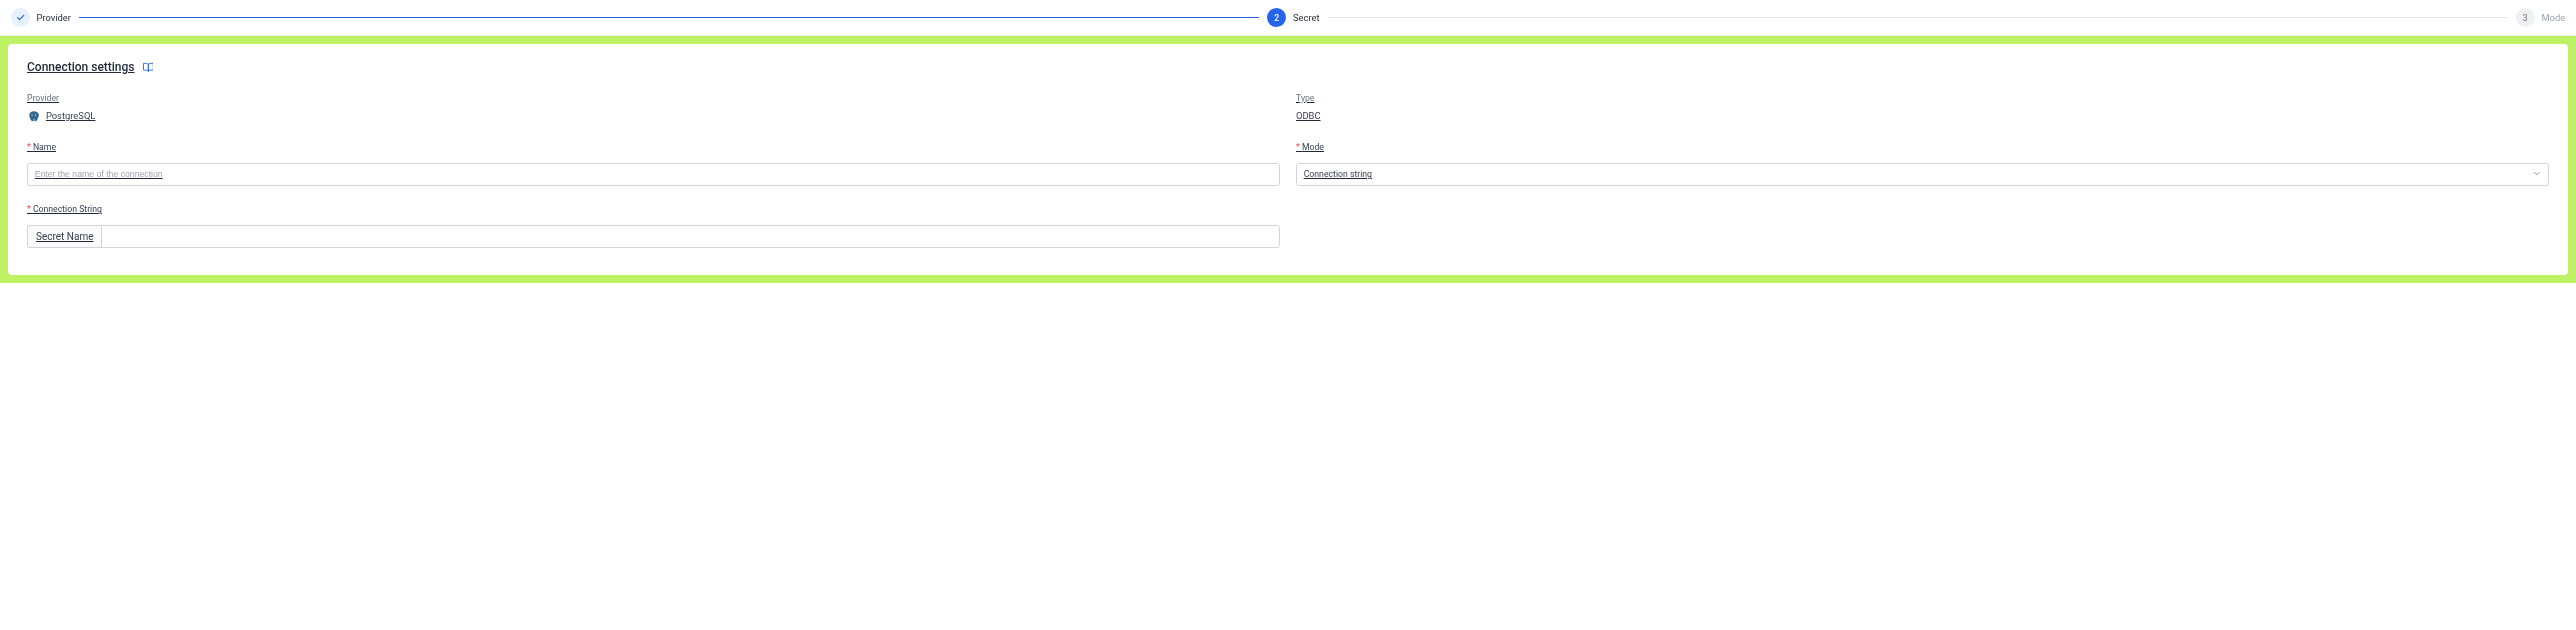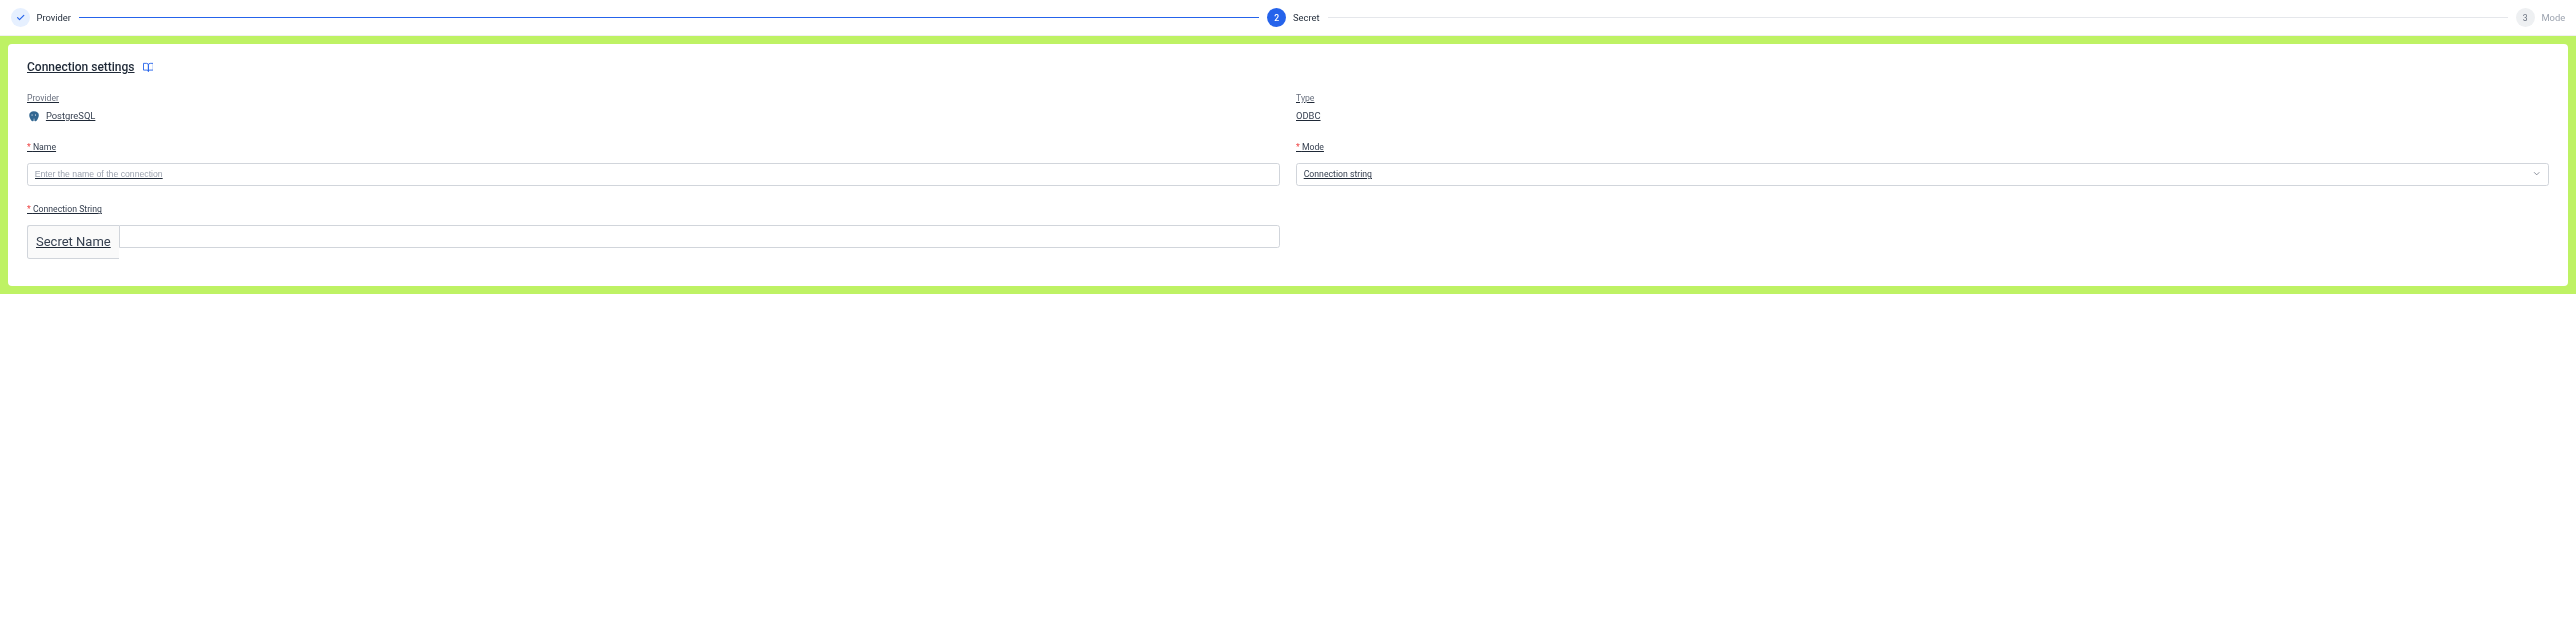--- a/index.html
+++ b/index.html
@@ -146,26 +146,26 @@
       justify-content: space-between;
       cursor: pointer;
     }
     .select-chevron { color: #6b7280; display:flex; }
     .select-chevron svg { width: 9.4px; height: 9.4px; }
     .input-group {
       display: flex;
       width: 100%;
     }
     .input-prefix {
-      height: 34px;
+      height: 23px;
       border: 0.7px solid #d1d5db;
       border-right: none;
       border-radius: 2.7px 0 0 2.7px;
       padding: 0 8px;
-      font-size: 13px;
+      font-size: 10px;
       color: #374151;
       background: #fafafa;
       display: flex;
       align-items: center;
       white-space: nowrap;
     }
     .input-group .text-input {
       border-radius: 0 2.7px 2.7px 0;
       flex: 1;
     }

